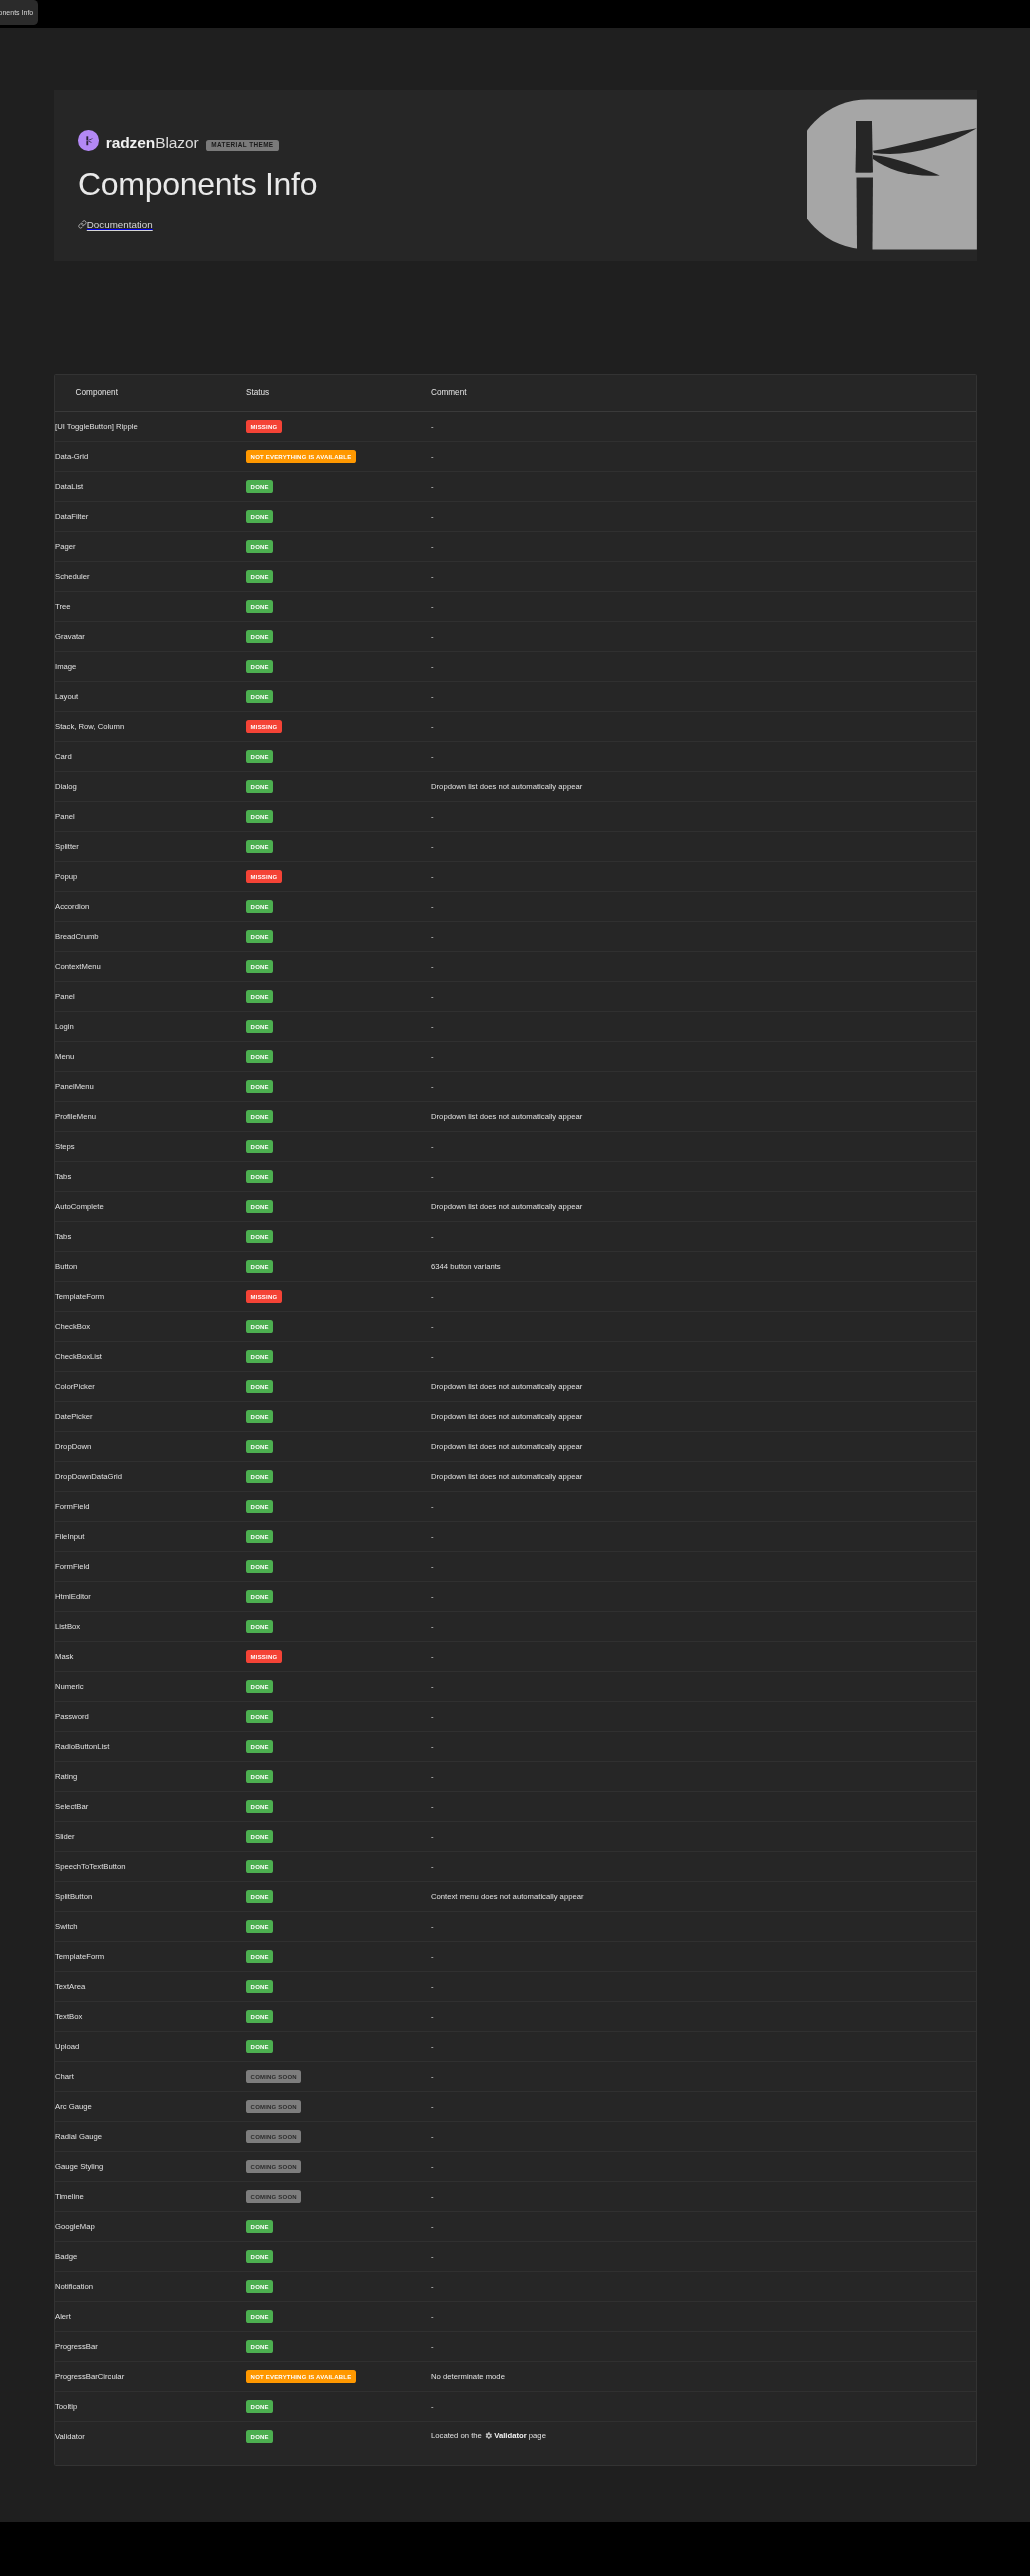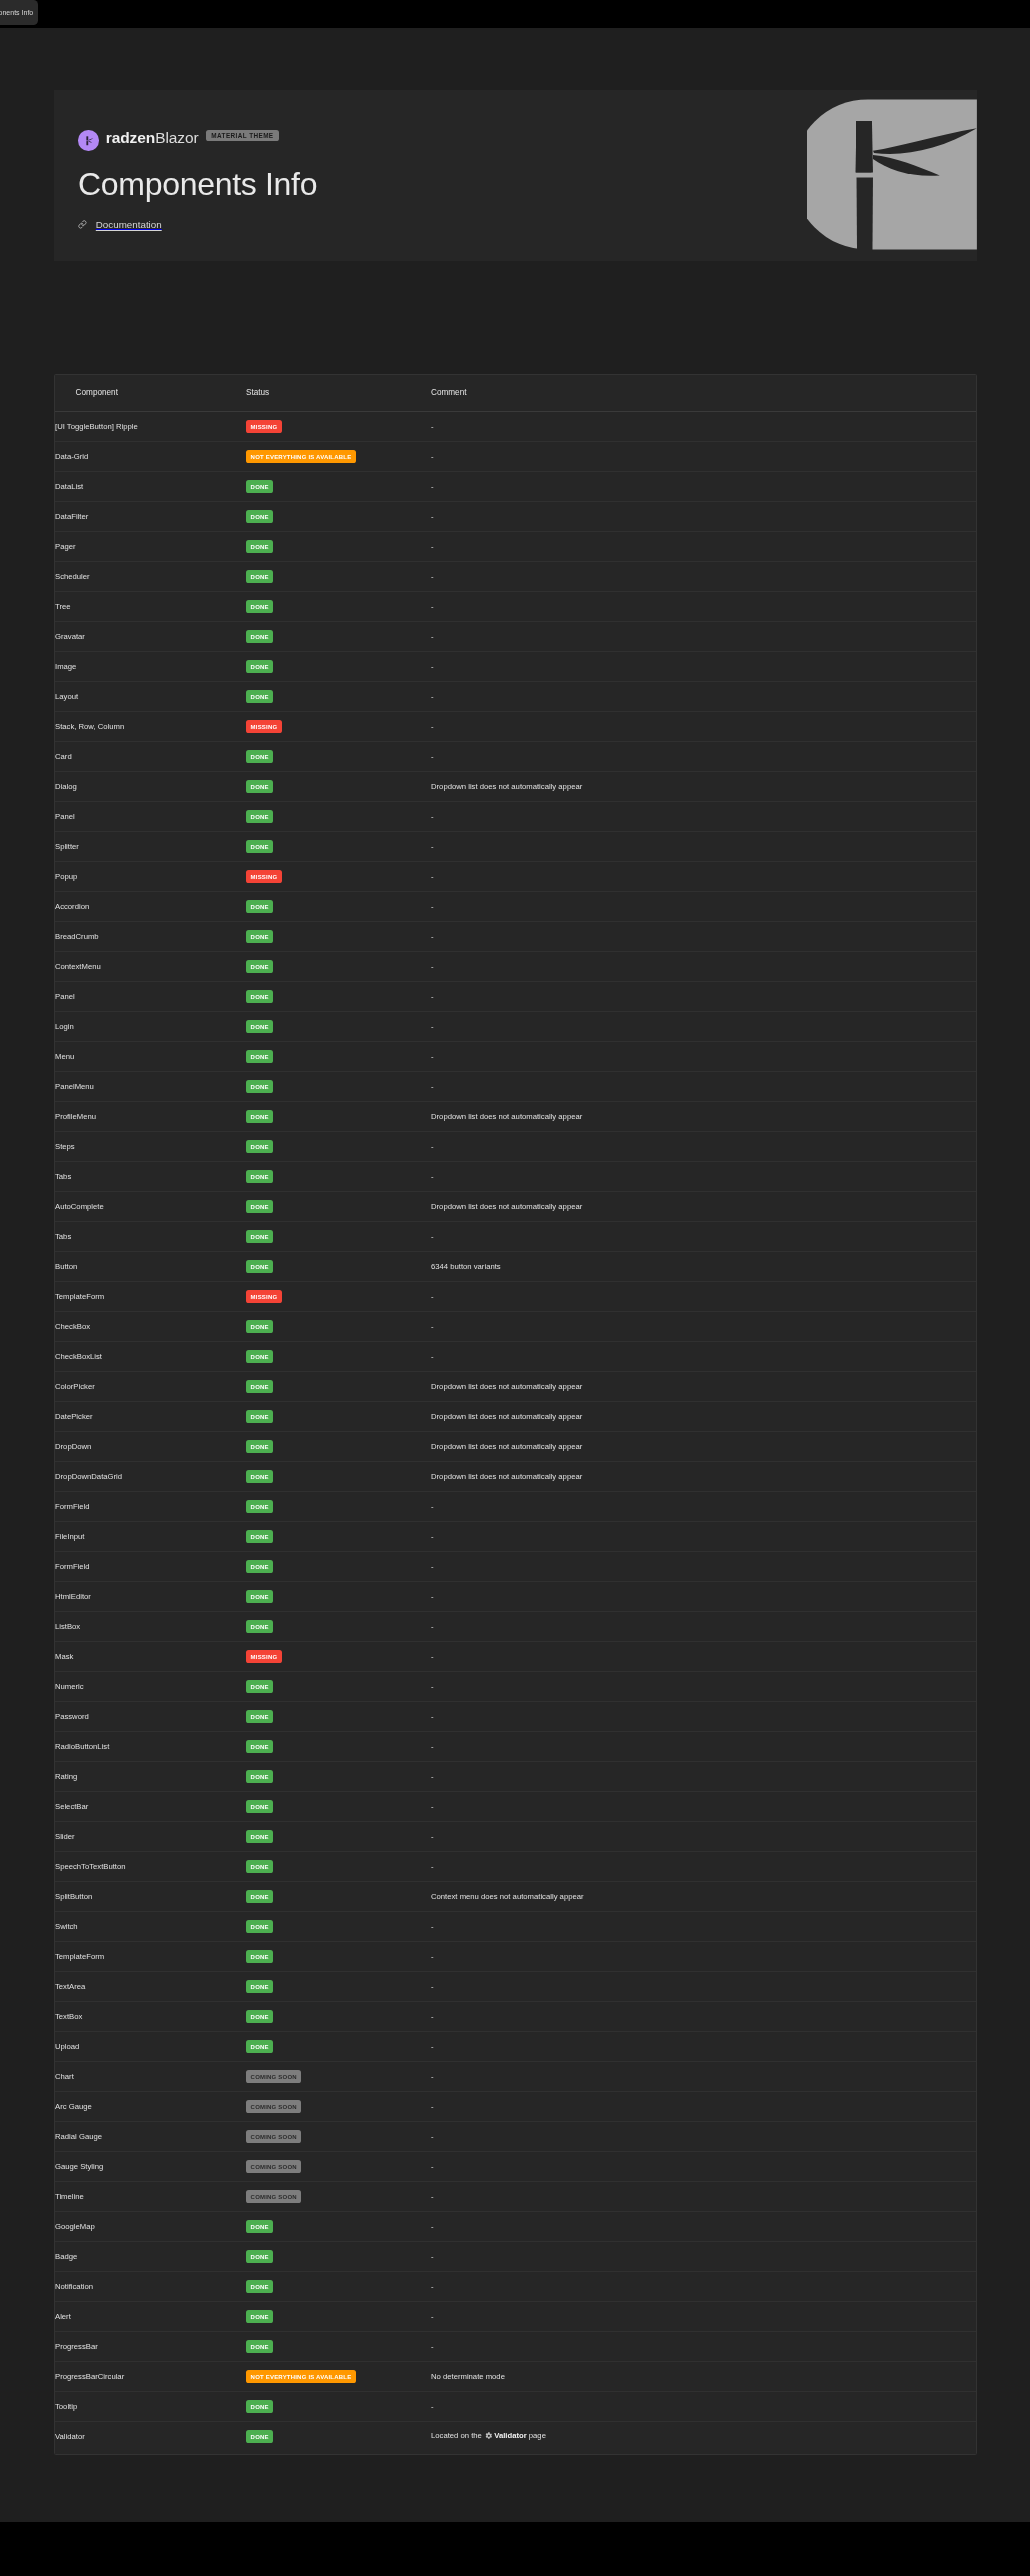--- a/index.html
+++ b/index.html
@@ -39,21 +39,21 @@
   
   #masthead {
     position: absolute; left: 54px; top: 62px;
     width: 923px; height: 171px;
     background: #262626;
     overflow: hidden;
   }
   #masthead-inner {
     position: absolute; left: 24px; top: 40px; z-index: 2;
   }
-  #brand-row { display: flex; align-items: flex-start; gap: 7.2px; }
+  #brand-row { display: flex; align-items: flex-end; gap: 7.2px; }
   #brand-logo {
     width: 20.6px; height: 20.6px; border-radius: 50%;
     background: #b388f5;
     display: flex; align-items: center; justify-content: center;
     flex: 0 0 auto;
   }
   #brand-logo svg { display: block; }
   #brand-name {
     font-size: 15.5px; letter-spacing: -0.1px; line-height: 1;
     white-space: nowrap;
@@ -64,42 +64,42 @@
     background: #7a7a7a; color: #1a1a1a;
     font-size: 6.4px; font-weight: 700; letter-spacing: 0.4px;
     padding: 2.6px 5.7px 2.1px 5.7px; border-radius: 2.6px;
     white-space: nowrap; line-height: 1;
   }
   #page-title {
     margin-top: 17.5px;
     font-size: 32px; font-weight: 300; color: #e9e9e9;
     letter-spacing: -0.3px; line-height: 1.05; white-space: nowrap;
   }
-  #doc-link-row { margin-top: 17.5px; display: inline-flex; align-items: center; gap: 9px; text-align: center; }
+  #doc-link-row { margin-top: 17.5px; display: inline-flex; align-items: center; gap: 0; text-align: center; }
   #doc-link-row .link-glyph { width: 8.8px; height: 8.8px; display: block; }
   #doc-link-label {
     font-size: 9.8px; color: #d6d6d6; text-decoration: underline;
     text-underline-offset: 1.5px; white-space: nowrap;
   }
 
   
   #masthead-watermark {
     position: absolute; right: 0; top: -5.2px;
     width: 170px; height: 181px; overflow: hidden; z-index: 1;
   }
   #masthead-watermark svg { display: block; }
 
   
   #components-card {
     position: absolute; left: 54px; top: 346px;
     width: 923px;
     background: #262626;
     border: 0.5px solid #333333;
     border-radius: 1.5px;
-    padding-bottom: 3px;
+    padding-bottom: 14px;
   }
   table#components-table {
     width: 100%; border-collapse: collapse; table-layout: fixed;
   }
   table#components-table col.c-component { width: 191px; }
   table#components-table col.c-status    { width: 185px; }
   table#components-table col.c-comment   { width: auto; }
 
   table#components-table th {
     text-align: left;

